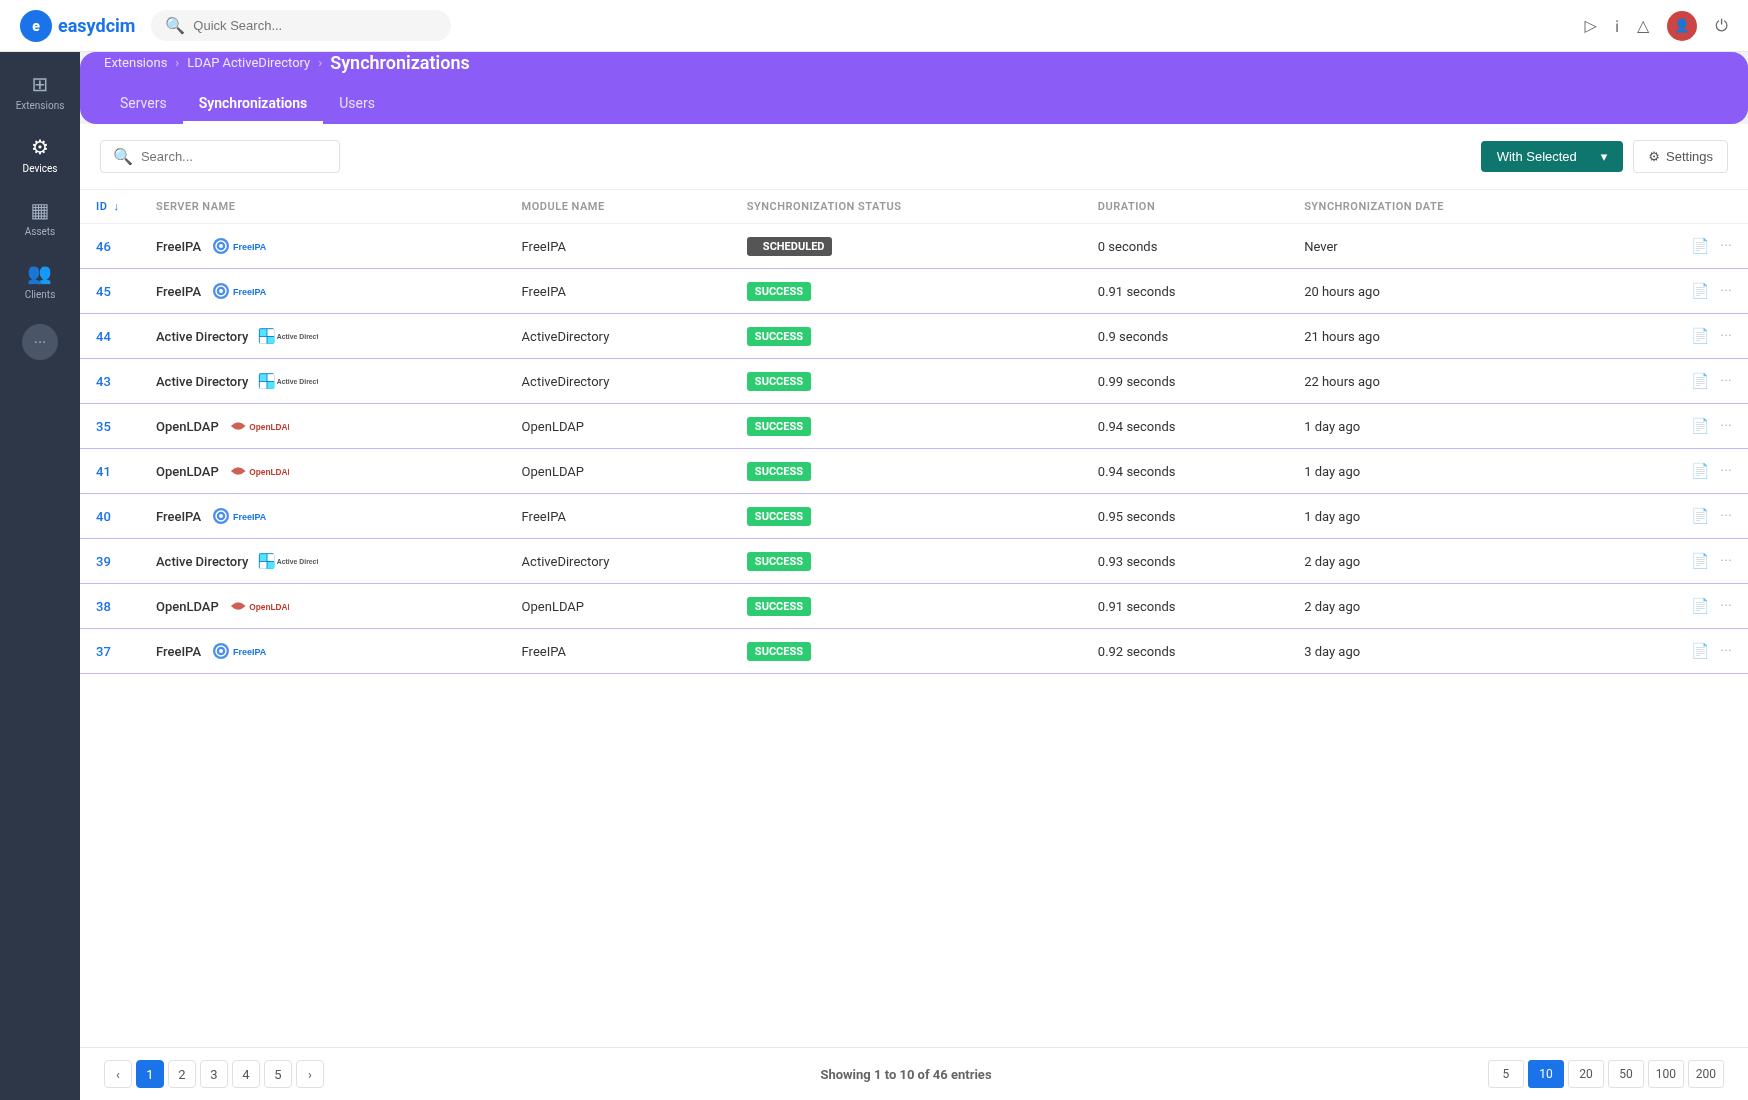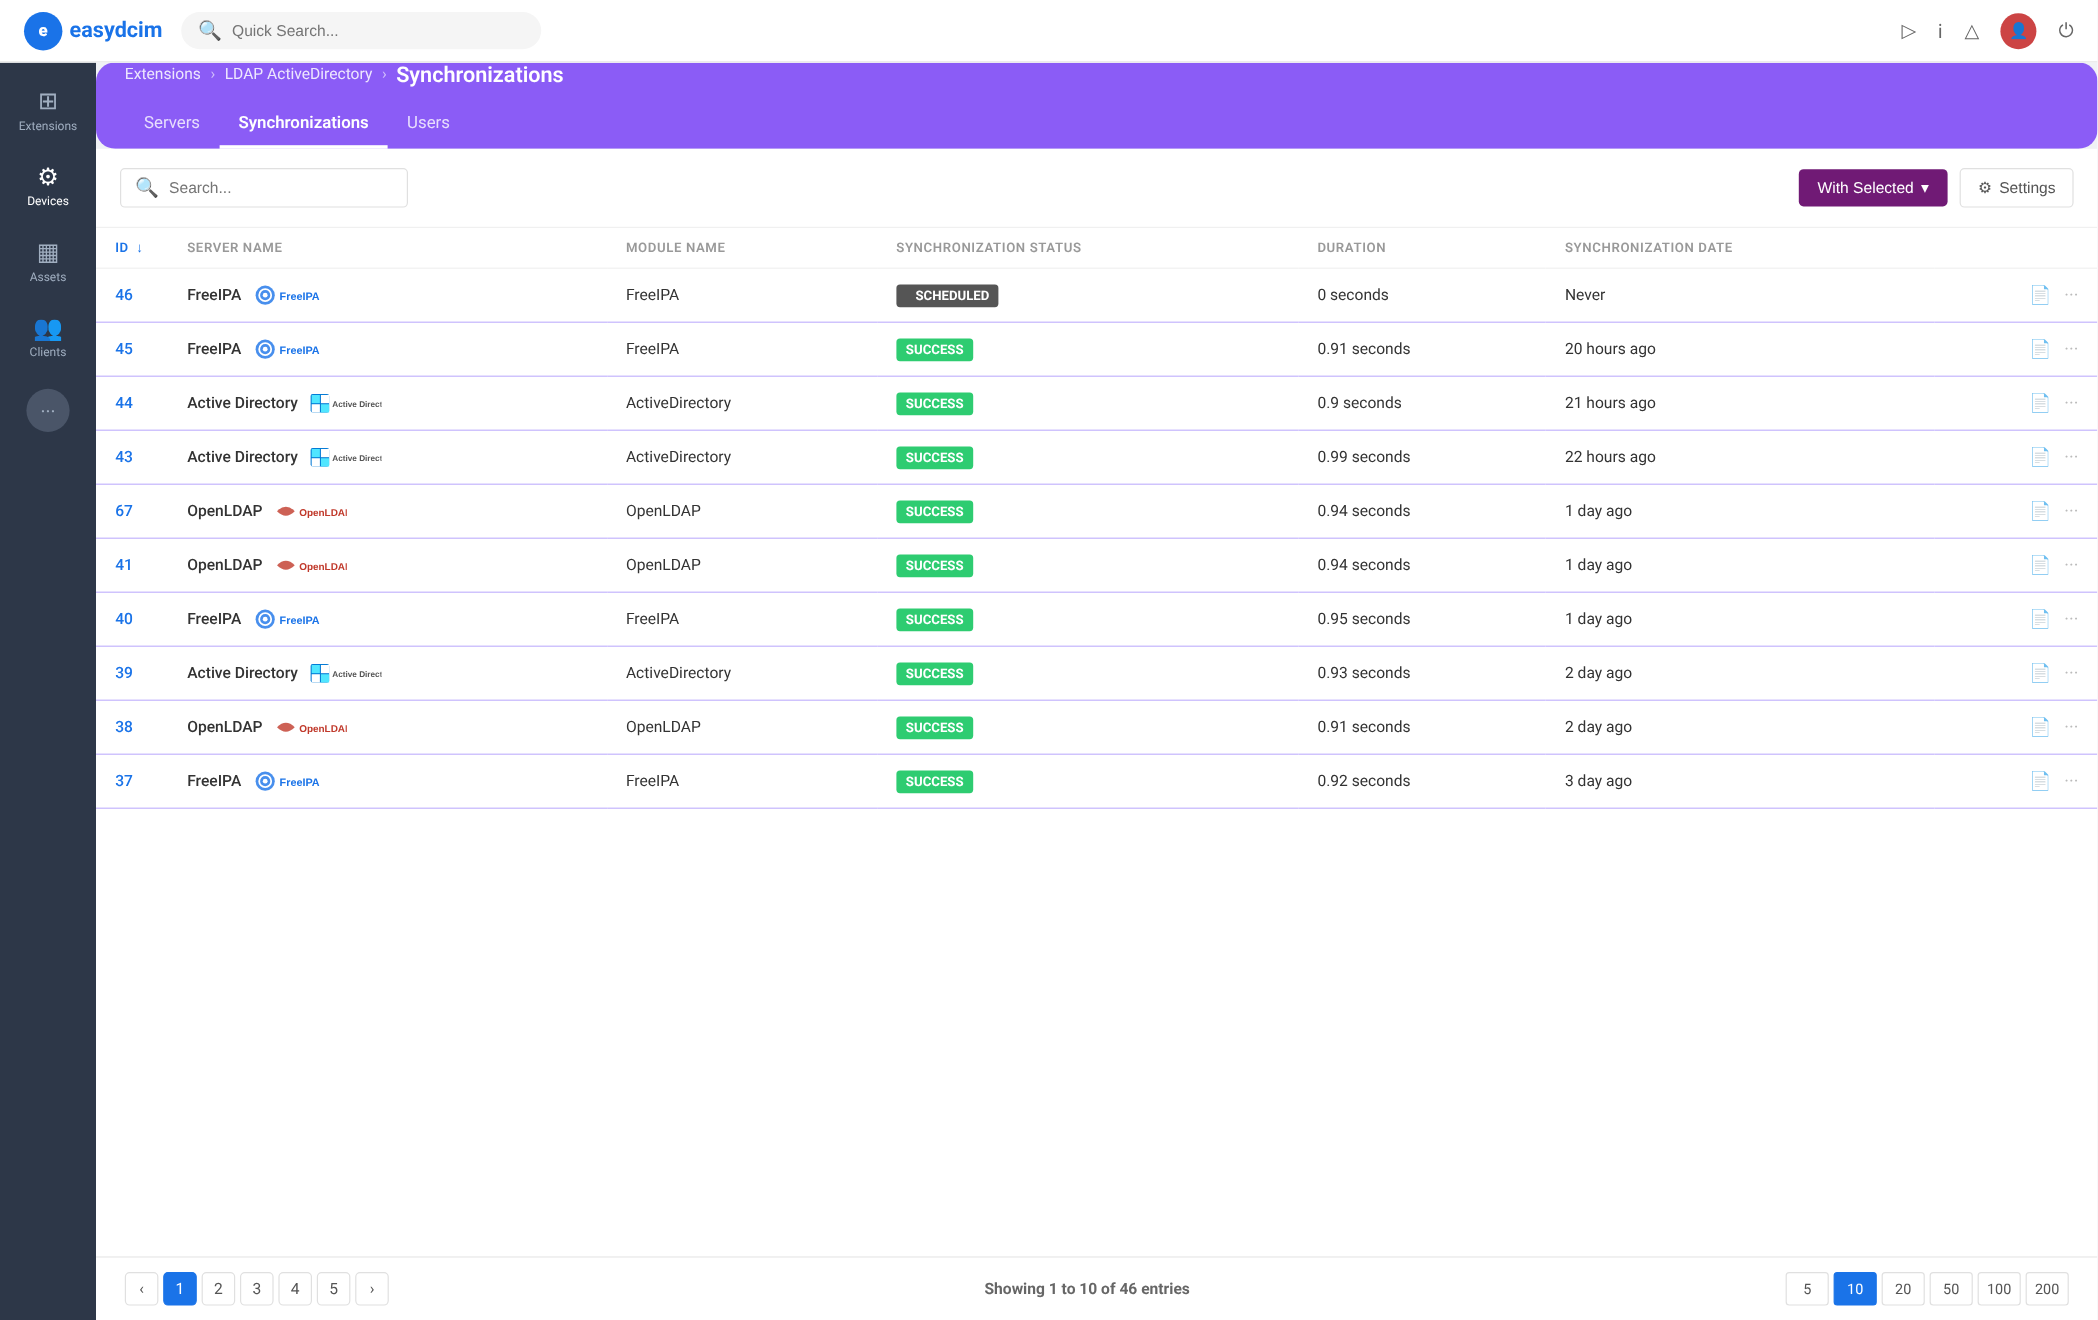--- a/index.html
+++ b/index.html
@@ -39,21 +39,21 @@
     .page-tabs { display: flex; gap: 0; }
     .page-tab { padding: 10px 16px; color: rgba(255,255,255,0.8); font-size: 14px; cursor: pointer; border-bottom: 3px solid transparent; }
     .page-tab.active { color: white; font-weight: 600; border-bottom: 3px solid white; }
 
     
     .table-area { flex: 1; background: #fff; overflow: auto; }
     .table-toolbar { display: flex; align-items: center; padding: 16px 20px; gap: 12px; border-bottom: 1px solid #f0f0f0; }
     .search-input-wrap { display: flex; align-items: center; gap: 8px; border: 1px solid #e0e0e0; border-radius: 4px; padding: 6px 12px; background: #fff; width: 240px; }
     .search-input-wrap input { border: none; outline: none; font-size: 13px; color: #555; width: 100%; }
     .toolbar-right { margin-left: auto; display: flex; align-items: center; gap: 10px; }
-    .btn-with-selected { background: #701a75; color: white; border: none; border-radius: 4px; padding: 8px 16px; font-size: 13px; cursor: pointer; display: flex; align-items: center; gap: 6px; text-align: center; }
+    .btn-with-selected { background: #0f766e; color: white; border: none; border-radius: 4px; padding: 8px 16px; font-size: 13px; cursor: pointer; display: flex; align-items: center; gap: 24px; text-align: center; }
     .btn-settings { background: #fff; border: 1px solid #e0e0e0; border-radius: 4px; padding: 8px 14px; font-size: 13px; color: #555; cursor: pointer; display: flex; align-items: center; gap: 6px; }
 
     
     table { width: 100%; border-collapse: collapse; font-size: 13px; }
     thead tr { border-bottom: 1px solid #f0f0f0; }
     thead th { padding: 10px 16px; text-align: left; font-size: 11px; font-weight: 600; color: #999; text-transform: uppercase; letter-spacing: 0.5px; white-space: nowrap; }
     tbody tr { border-bottom: 1px solid #c4b5fd; }
     tbody td { padding: 12px 16px; color: #333; font-size: 13px; vertical-align: middle; }
     .col-id { color: #1a73e8; font-weight: 500; width: 60px; }
     .server-name { font-weight: 500; }
@@ -284,21 +284,21 @@
     <td>0.99 seconds</td>
     <td>22 hours ago</td>
     <td>
       <div class="row-actions">
         <span class="action-icon">📄</span>
         <span class="action-icon">···</span>
       </div>
     </td>
   </tr>
             <tr>
-    <td class="col-id">67</td>
+    <td class="col-id">35</td>
     <td>
       <div class="server-cell">
         <span class="server-name">OpenLDAP</span>
         <div class="server-logo-wrap">
                     <svg viewBox="0 0 65 20" xmlns="http://www.w3.org/2000/svg" width="65" height="20">
       <path d="M2 10 Q10 2 18 10 Q10 18 2 10Z" fill="#c0392b" opacity="0.8"></path>
       <text x="22" y="14" font-size="9" font-family="sans-serif" font-weight="bold" fill="#c0392b">OpenLDAP</text>
     </svg>
                   </div>
       </div>

